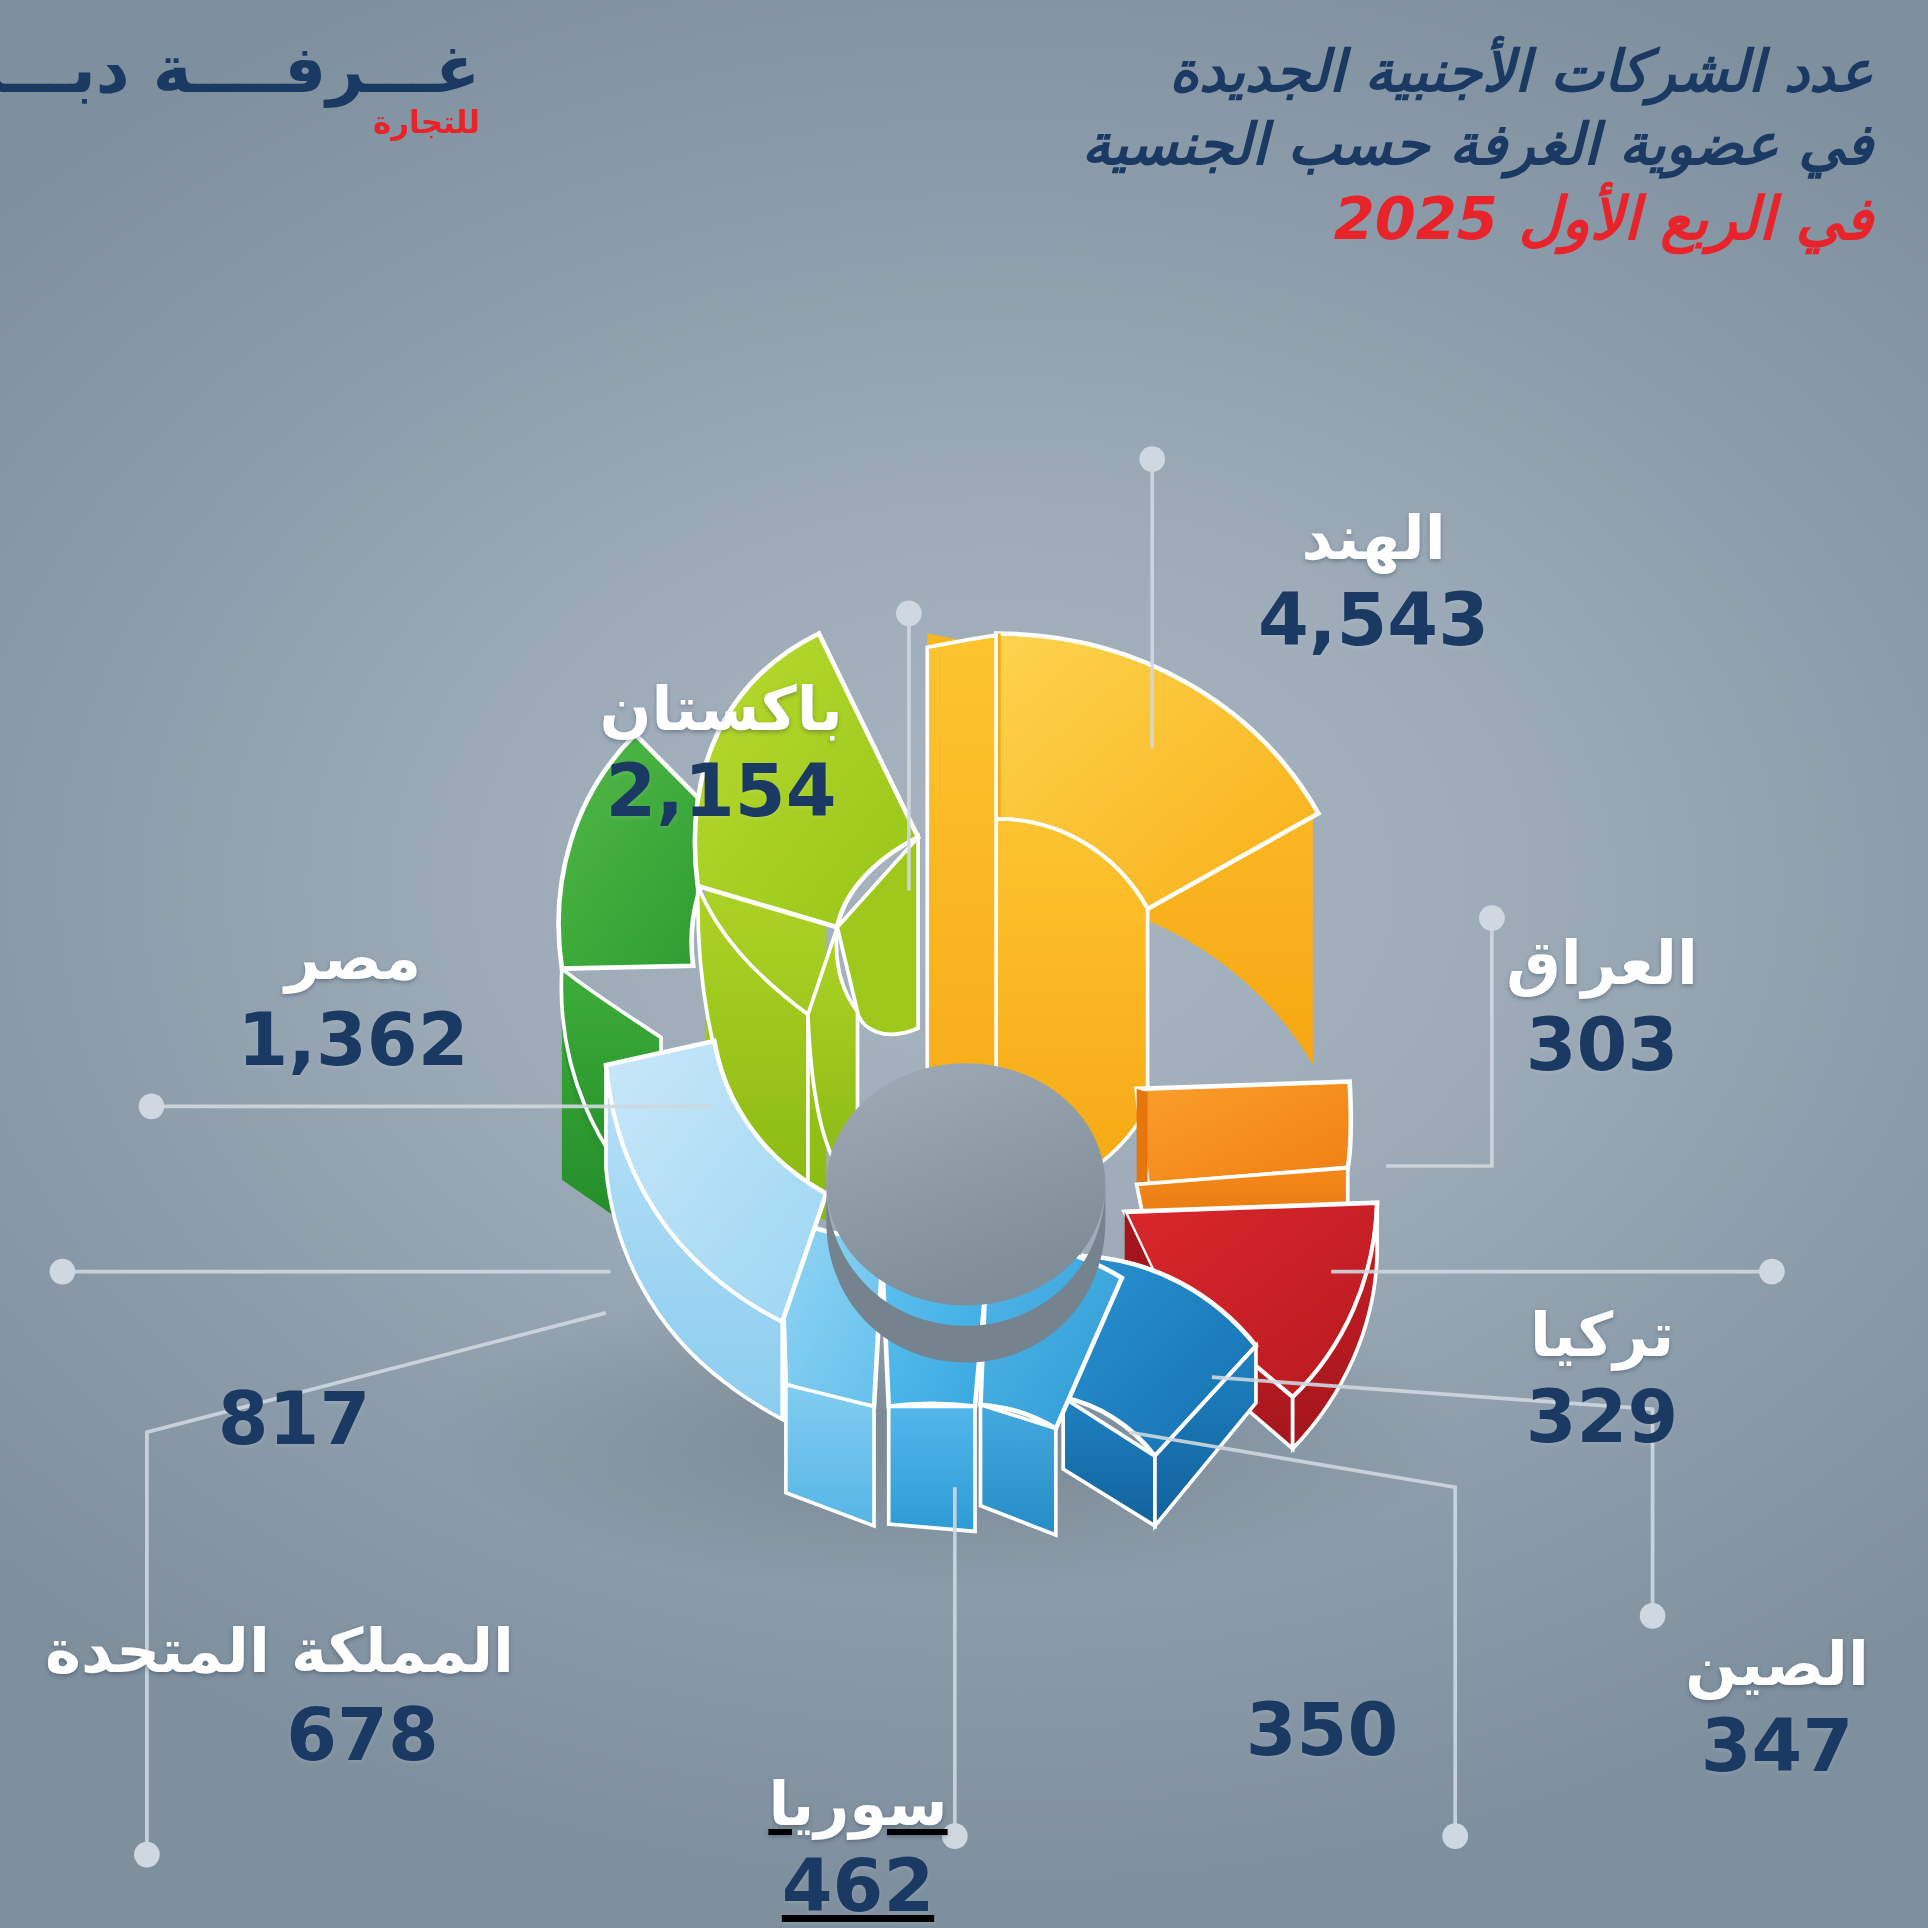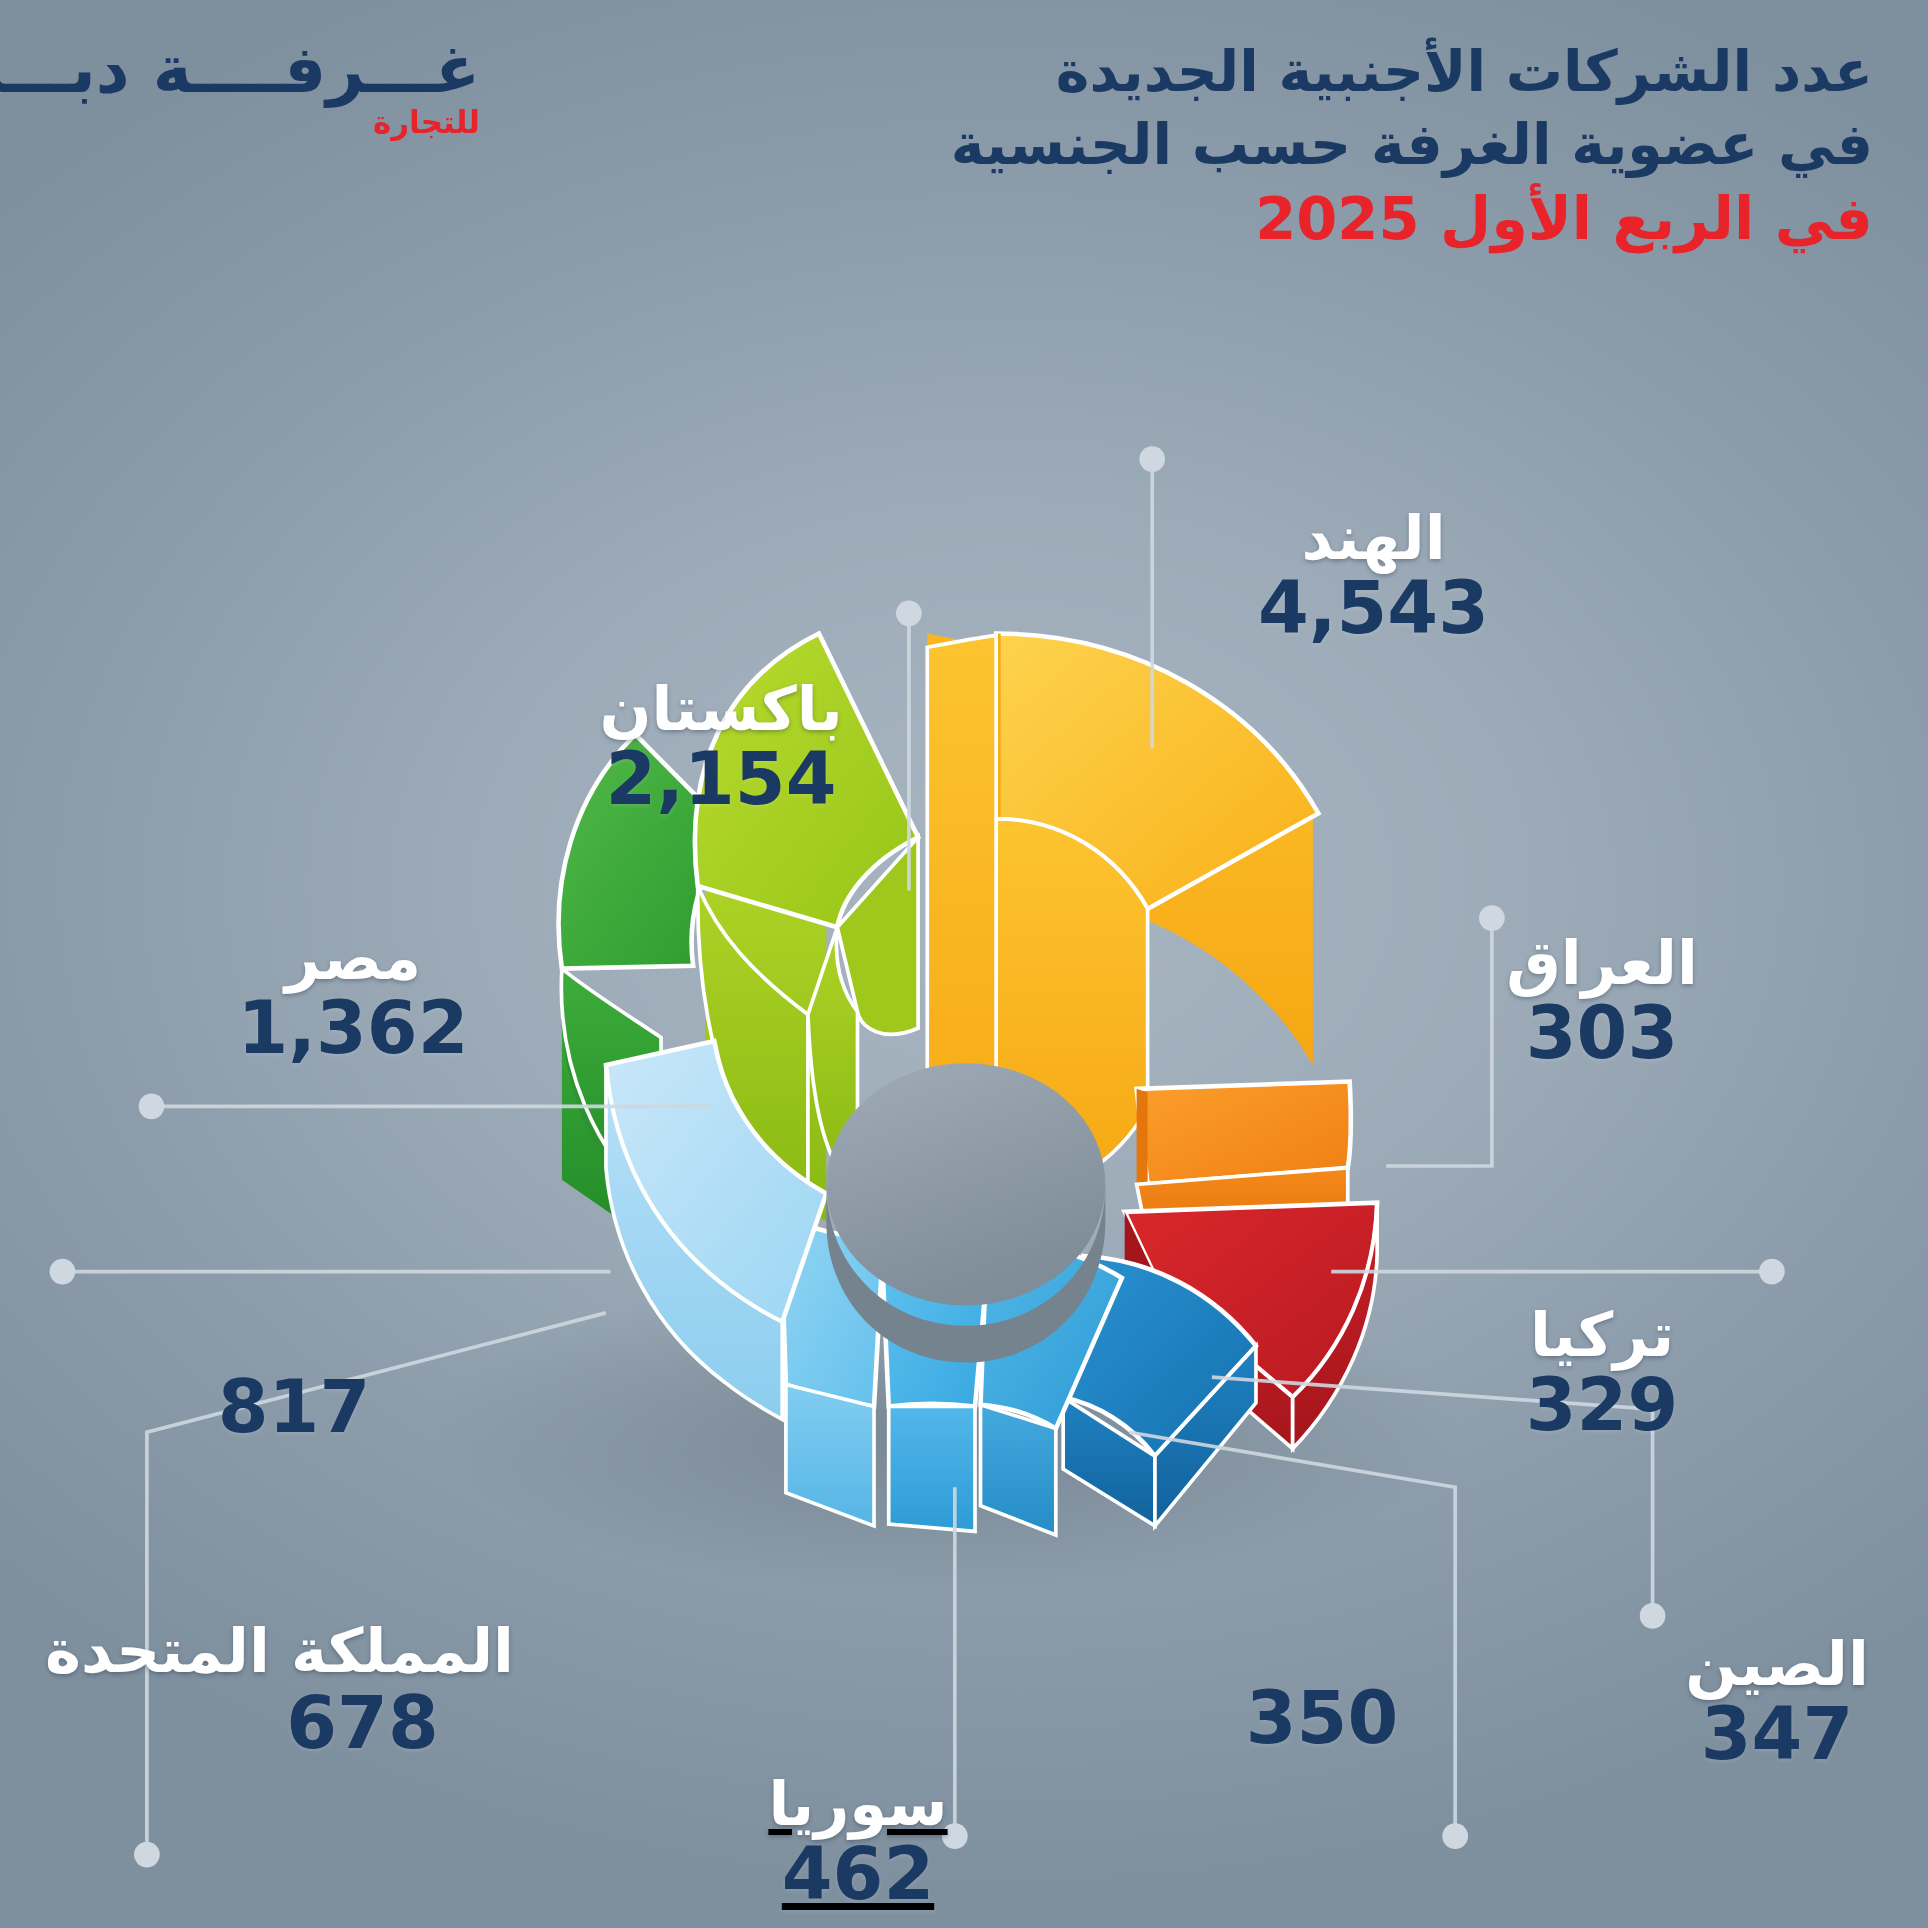--- a/index.html
+++ b/index.html
@@ -23,35 +23,36 @@
   }
   .logo-sub{font-size:31px;font-weight:700;color:#e8232a;margin-top:0;}
 
   #title{
     position:absolute;top:35px;left:auto;right:55px;width:1084px;
     text-align:right;direction:rtl;
   }
   #title .tl{
     font-size:57px;font-weight:700;color:#1b3a63;line-height:1.28;
     white-space:nowrap;
+    font-style:italic;
   }
   #title .tl.year{color:#e8232a;font-size:59px;}
 
   
   #chart{position:absolute;left:0;top:0;width:1928px;height:1928px;}
   #chart svg{position:absolute;left:0;top:0;}
 
   
   .cal{position:absolute;direction:rtl;text-align:center;line-height:1.02;}
   .cal .nm{
     font-size:61px;font-weight:700;color:#ffffff;
     text-shadow:0 1.8px 4.6px rgba(30,45,65,.35);white-space:nowrap;
   }
   .cal .vl{
-    font-size:73px;font-weight:700;color:#1b3a63;margin-top:2px;
+    font-size:73px;font-weight:700;color:#1b3a63;margin-top:14px;
     text-shadow:0 1.8px 4.6px rgba(255,255,255,.12);white-space:nowrap;
   }
   .cal.two .nm{line-height:1.08;}
 </style>
 </head>
 <body>
 
 <div id="poster">
 
   <div class="logo-wrap">

